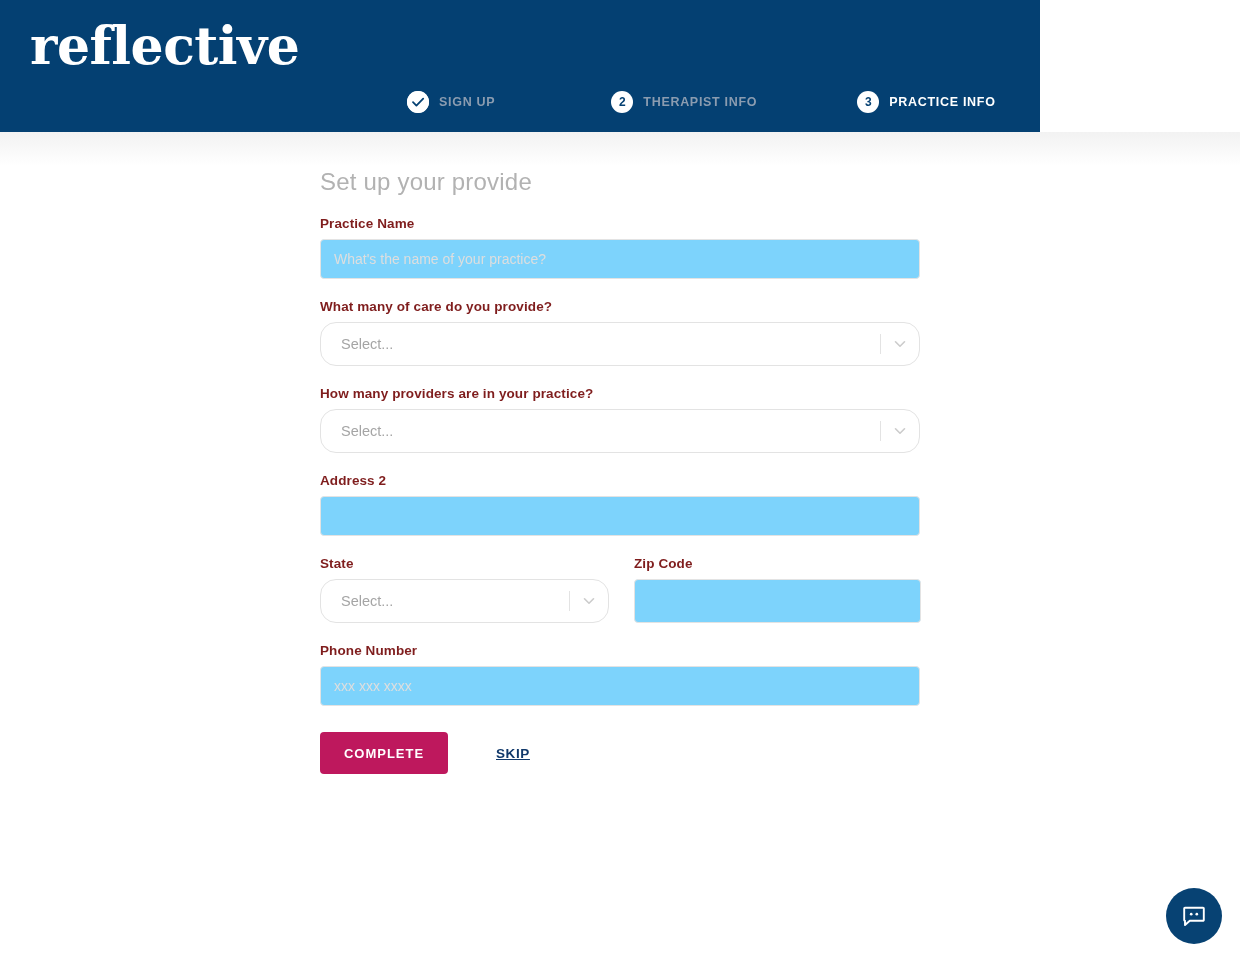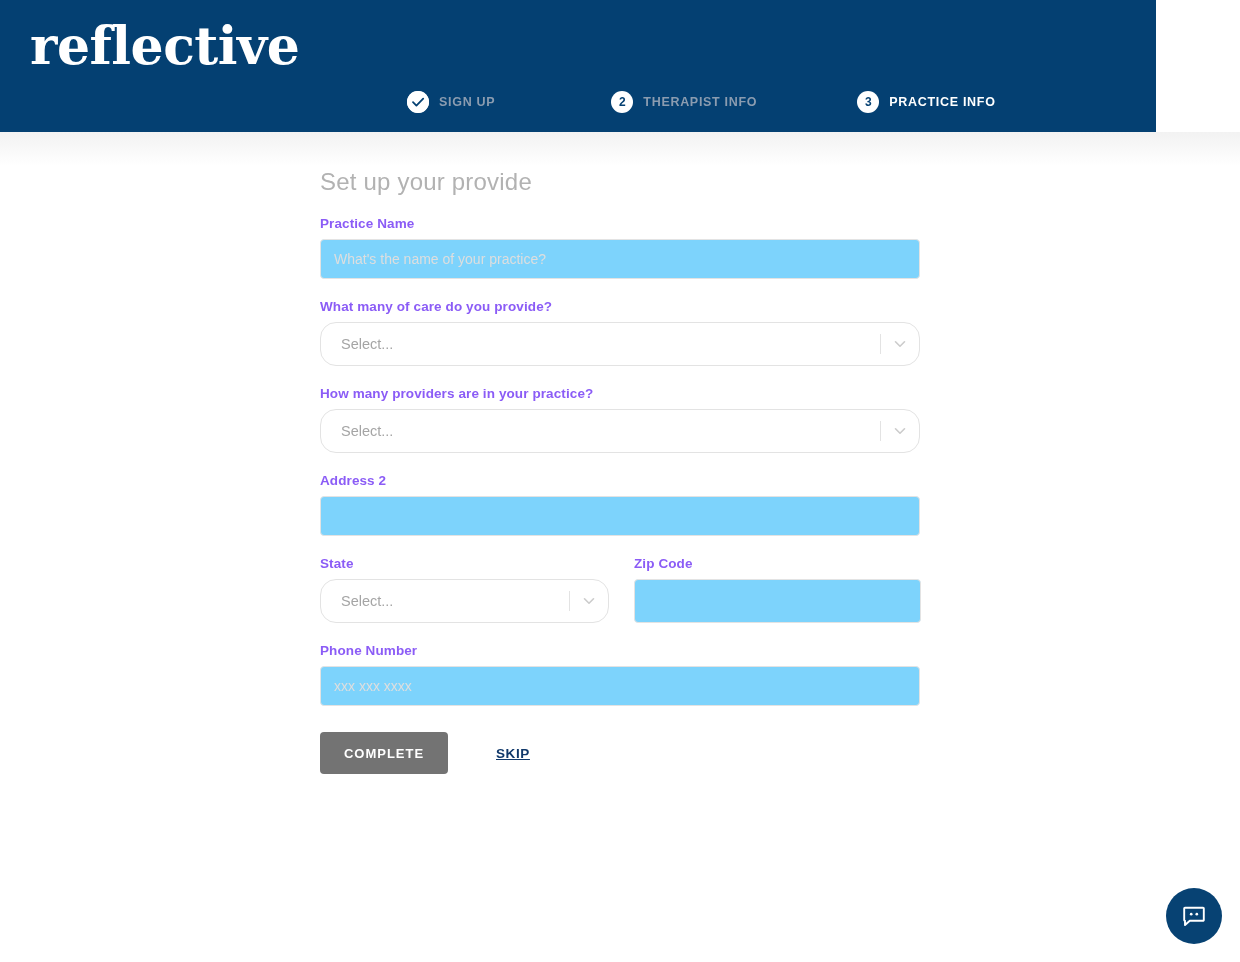--- a/index.html
+++ b/index.html
@@ -14,21 +14,21 @@
   body {
     font-family: "Liberation Sans", sans-serif;
     background: #ffffff;
     position: relative;
   }
 
   
   .header {
     position: absolute;
     top: 0; left: 0;
-    width: 1156px;
+    width: 1040px;
     height: 132px;
     background: #044072;
     overflow: hidden;
   }
 
   .logo {
     position: absolute;
     left: 30px;
     top: 16px;
     font-family: "DejaVu Serif", "Liberation Serif", serif;
@@ -112,21 +112,21 @@
     margin-bottom: 0;
   }
 
   .field {
     margin-top: 20px;
   }
 
   .field-label {
     font-size: 13.5px;
     font-weight: bold;
-    color: #8b5cf6;
+    color: #7f1d1d;
     display: block;
     margin-bottom: 8px;
     letter-spacing: 0.1px;
   }
 
   .text-input {
     width: 600px;
     height: 40px;
     border: 1px solid #e3e3e3;
     border-radius: 4px;
@@ -199,21 +199,21 @@
     align-items: center;
     margin-top: 26px;
     padding-bottom: 24px;
   }
 
   .btn-complete {
     width: 128px;
     height: 42px;
     border: none;
     border-radius: 4px;
-    background: #737373;
+    background: #be185d;
     color: #ffffff;
     font-family: "Liberation Sans", sans-serif;
     font-size: 13px;
     font-weight: bold;
     letter-spacing: 1px;
     cursor: pointer;
   }
 
   .btn-skip {
     margin-left: 48px;

